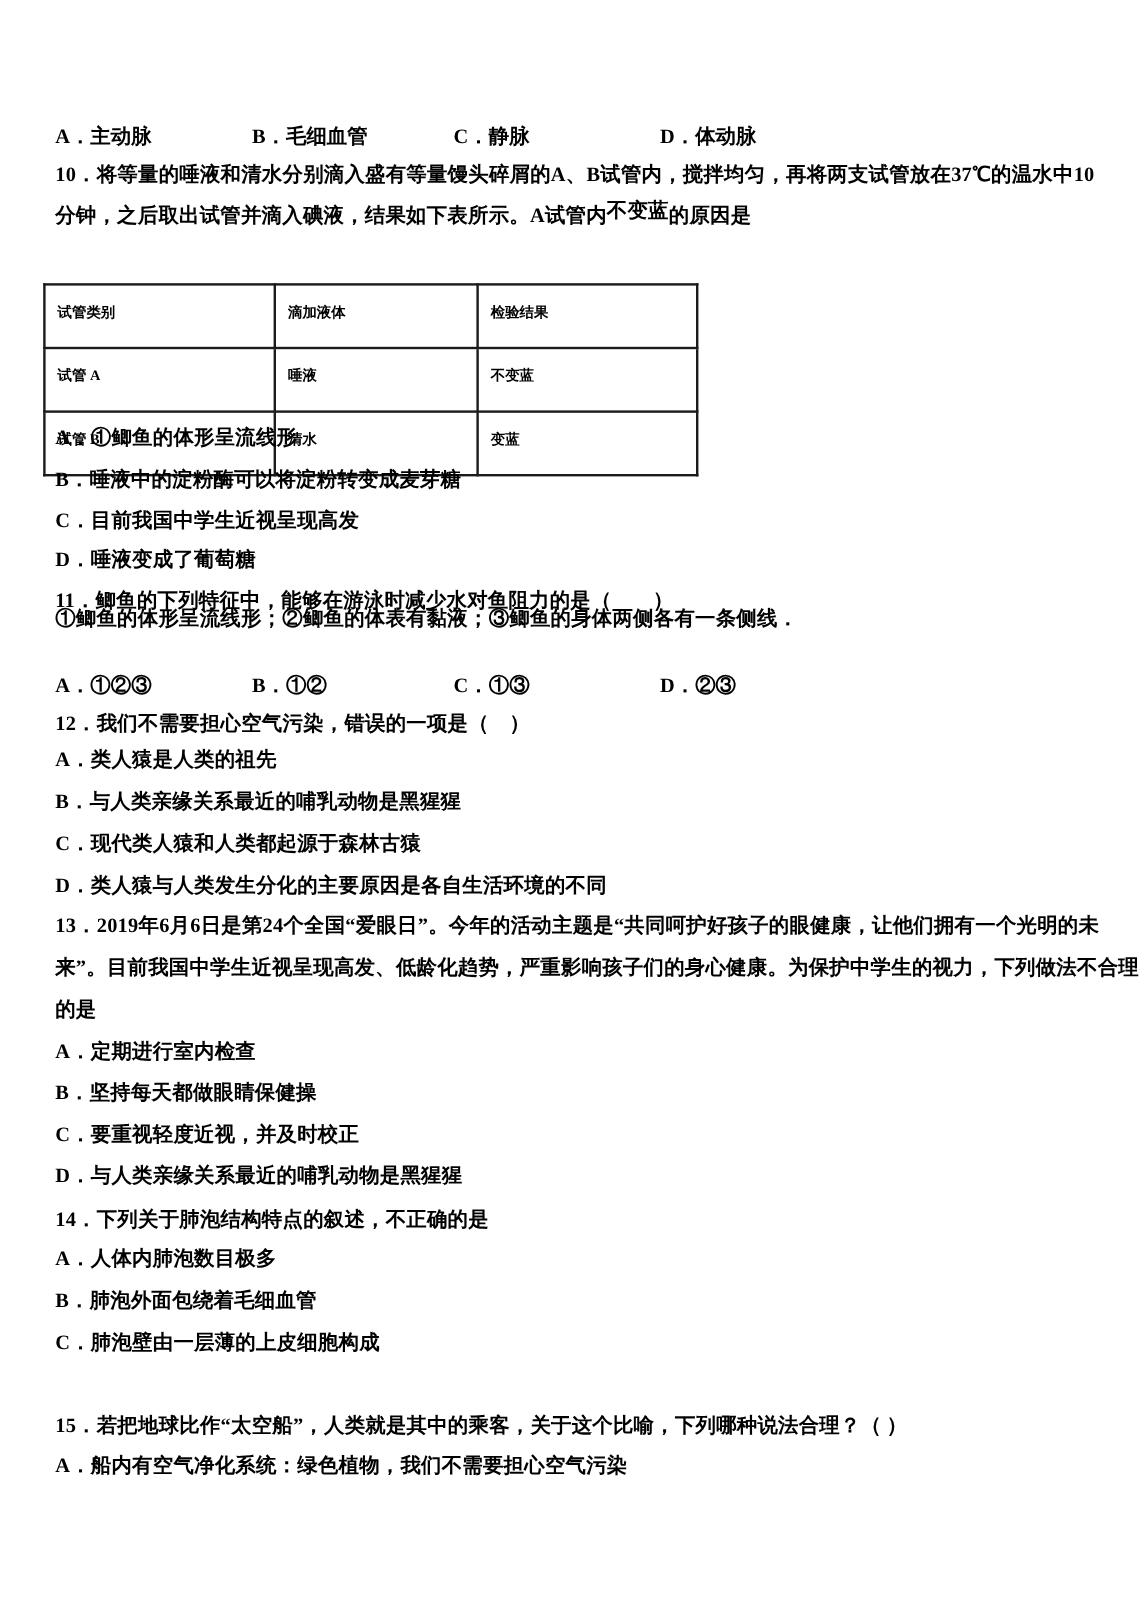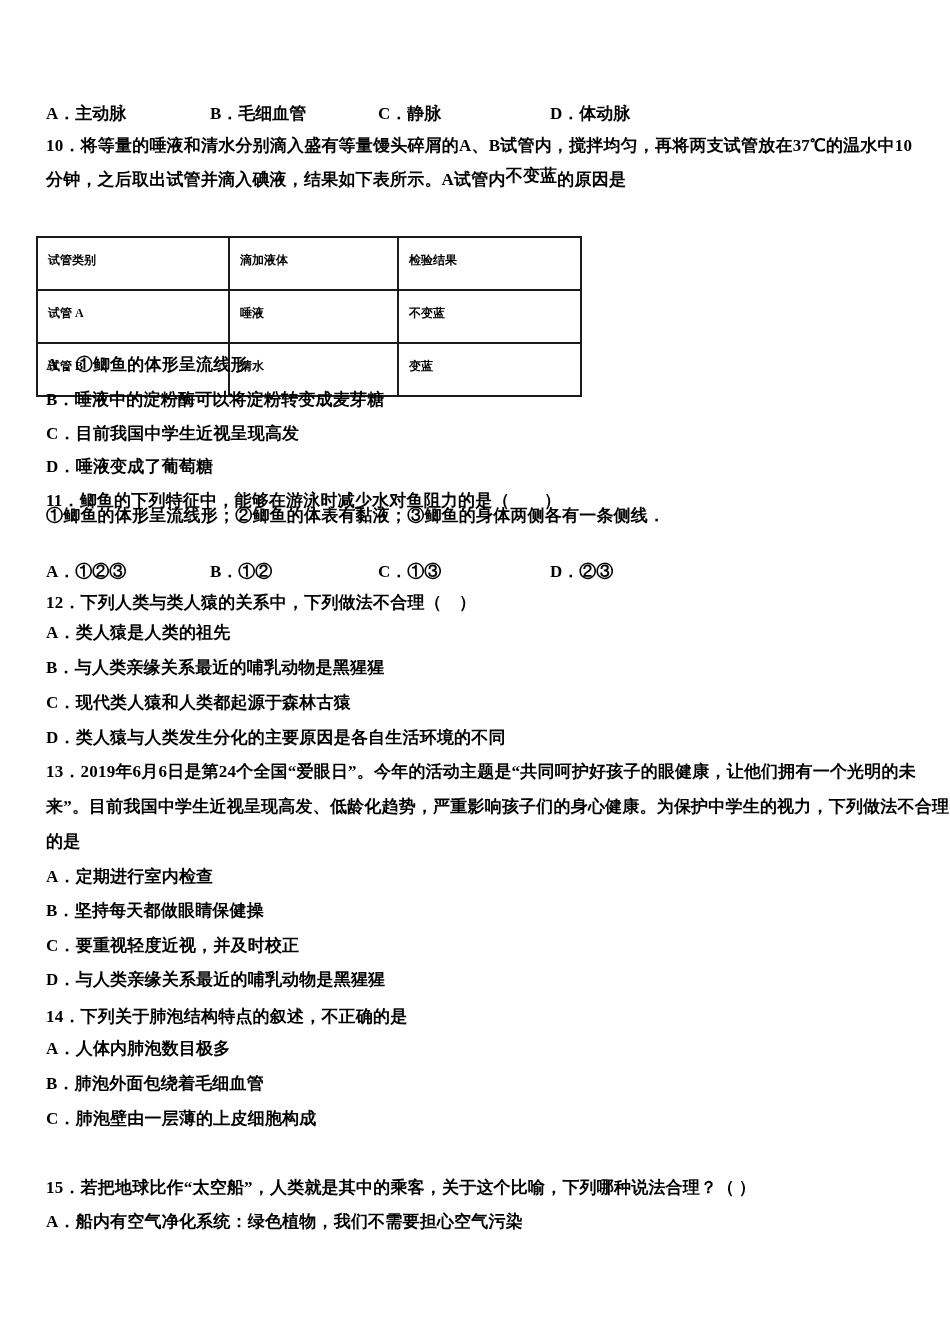--- a/index.html
+++ b/index.html
@@ -99,21 +99,21 @@
 
   <div class="line" style="top:491px"><span>11．</span><span>鲫鱼的下列特征中，能够在游泳时减少水对鱼阻力的是（　　）</span></div>
   <div class="line" style="top:506px"><span>①鲫鱼的体形呈流线形；②鲫鱼的体表有黏液；③鲫鱼的身体两侧各有一条侧线．</span></div>
   <div class="opt-row" style="top:560px">
     <span class="opt opt-a"><span>A．</span><span>①②③</span></span>
     <span class="opt opt-b"><span>B．</span><span>①②</span></span>
     <span class="opt opt-c"><span>C．</span><span>①③</span></span>
     <span class="opt opt-d"><span>D．</span><span>②③</span></span>
   </div>
 
-  <div class="line" style="top:593px"><span>12．</span><span>下列人类与类人猿的关系中，下列做法不合理（　）</span></div>
+  <div class="line" style="top:593px"><span>12．</span><span>我们不需要担心空气污染，错误的一项是（　）</span></div>
   <div class="line" style="top:623px"><span>A．</span><span>类人猿是人类的祖先</span></div>
   <div class="line" style="top:658px"><span>B．</span><span>与人类亲缘关系最近的哺乳动物是黑猩猩</span></div>
   <div class="line" style="top:693px"><span>C．</span><span>现代类人猿和人类都起源于森林古猿</span></div>
   <div class="line" style="top:728px"><span>D．</span><span>类人猿与人类发生分化的主要原因是各自生活环境的不同</span></div>
 
   <div class="line" style="top:762px"><span>13．</span><span>2019年6月6日是第24个全国“爱眼日”。今年的活动主题是“共同呵护好孩子的眼健康，让他们拥有一个光明的未</span></div>
   <div class="line" style="top:797px"><span>来”。目前我国中学生近视呈现高发、低龄化趋势，严重影响孩子们的身心健康。为保护中学生的视力，下列做法不合理</span></div>
   <div class="line" style="top:832px"><span>的是</span></div>
   <div class="line" style="top:867px"><span>A．</span><span>定期进行室内检查</span></div>
   <div class="line" style="top:901px"><span>B．</span><span>坚持每天都做眼睛保健操</span></div>

